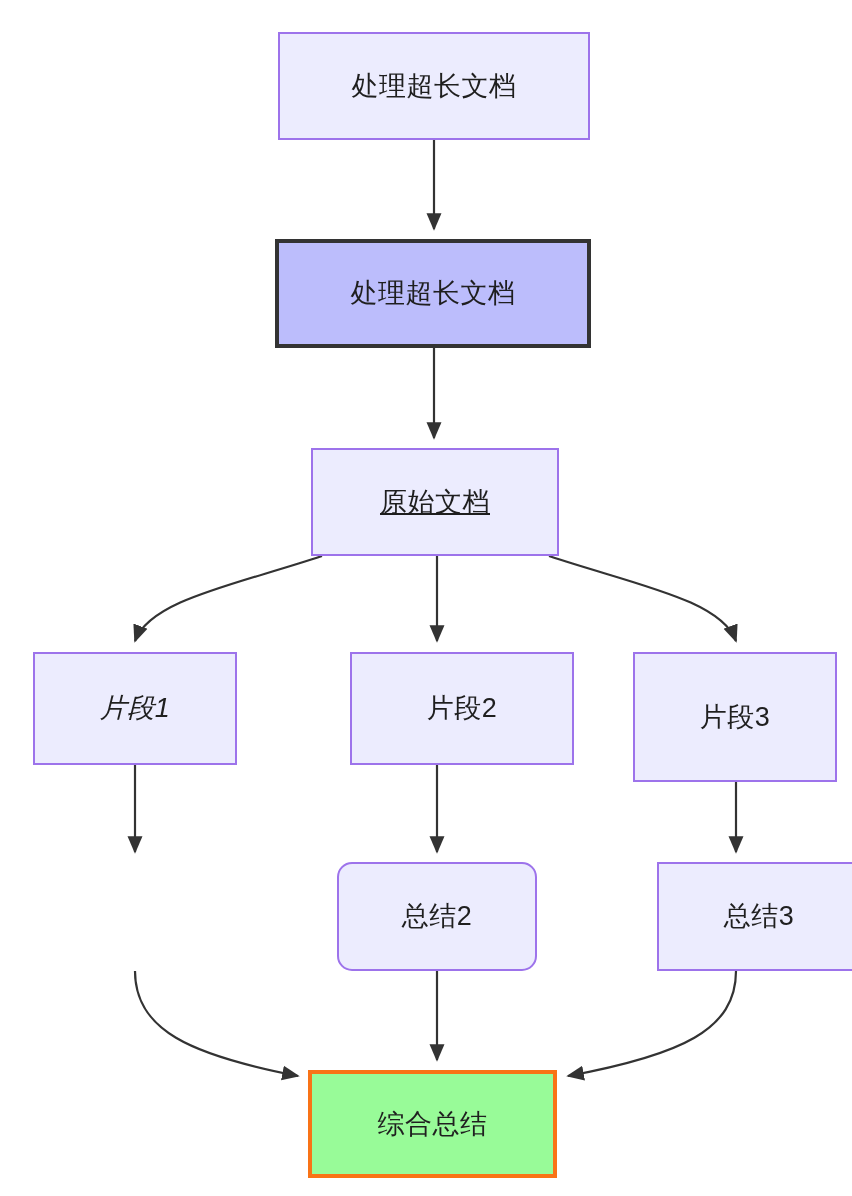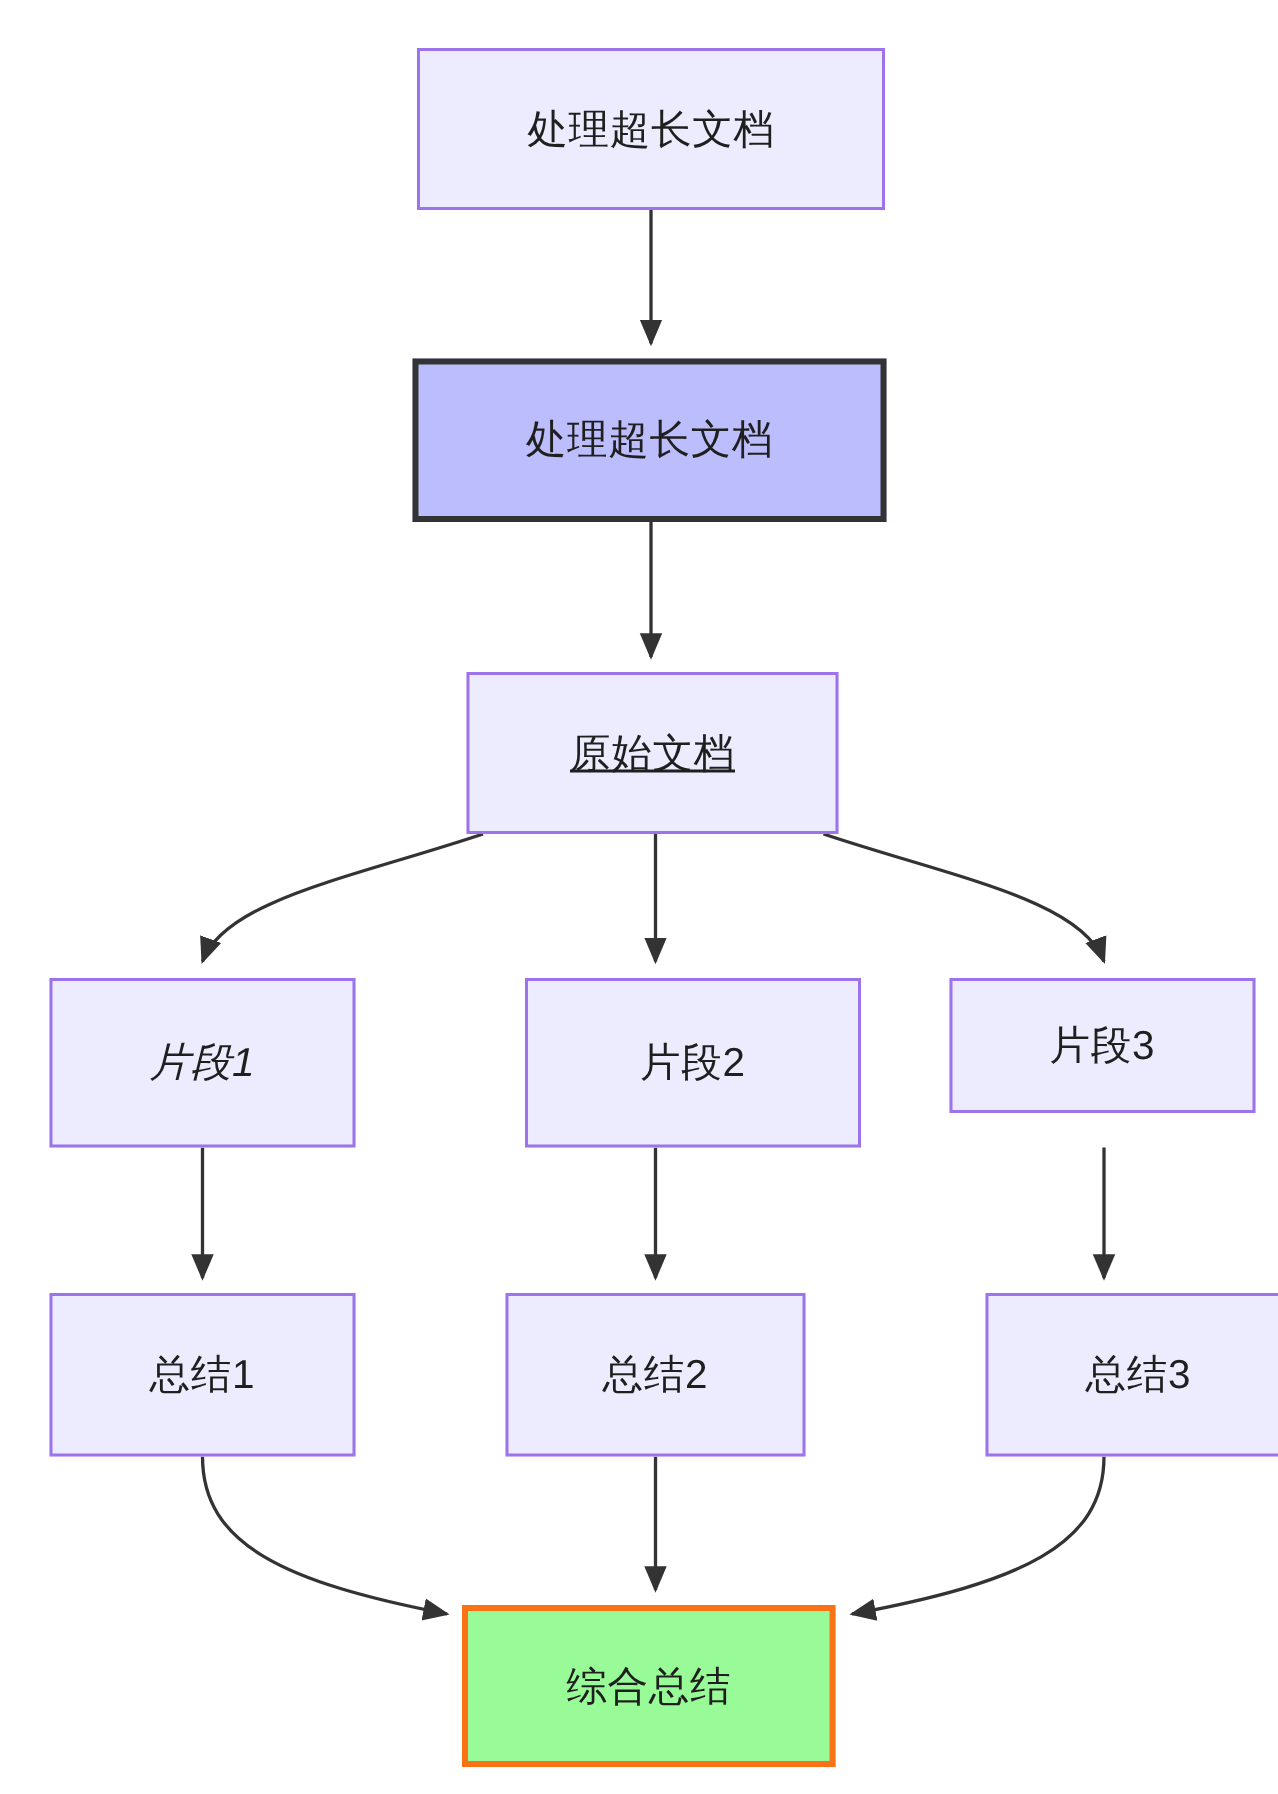--- a/index.html
+++ b/index.html
@@ -104,29 +104,26 @@
   </div>
 
   <div class="node normal" style="left:33px; top:652px; width:204px; height:113px;font-style:italic;">
     <span class="node-label">片段1</span>
   </div>
 
   <div class="node normal" style="left:350px; top:652px; width:224px; height:113px;">
     <span class="node-label">片段2</span>
   </div>
 
-  <div class="node normal" style="left:633px; top:652px; width:204px; height:90px;">
+  <div class="node normal" style="left:633px; top:652px; width:204px; height:130px;">
     <span class="node-label">片段3</span>
   </div>
 
-  <div class="node normal" style="left:33px; top:862px; width:204px; height:109px;">
-    <span class="node-label">总结1</span>
-  </div>
 
-  <div class="node normal" style="left:337px; top:862px; width:200px; height:109px;">
+  <div class="node normal" style="left:337px; top:862px; width:200px; height:109px;border-radius:15px;">
     <span class="node-label">总结2</span>
   </div>
 
   <div class="node normal" style="left:657px; top:862px; width:204px; height:109px;">
     <span class="node-label">总结3</span>
   </div>
 
   <div class="node result" style="left:308px; top:1070px; width:249px; height:108px;">
     <span class="node-label">综合总结</span>
   </div>

